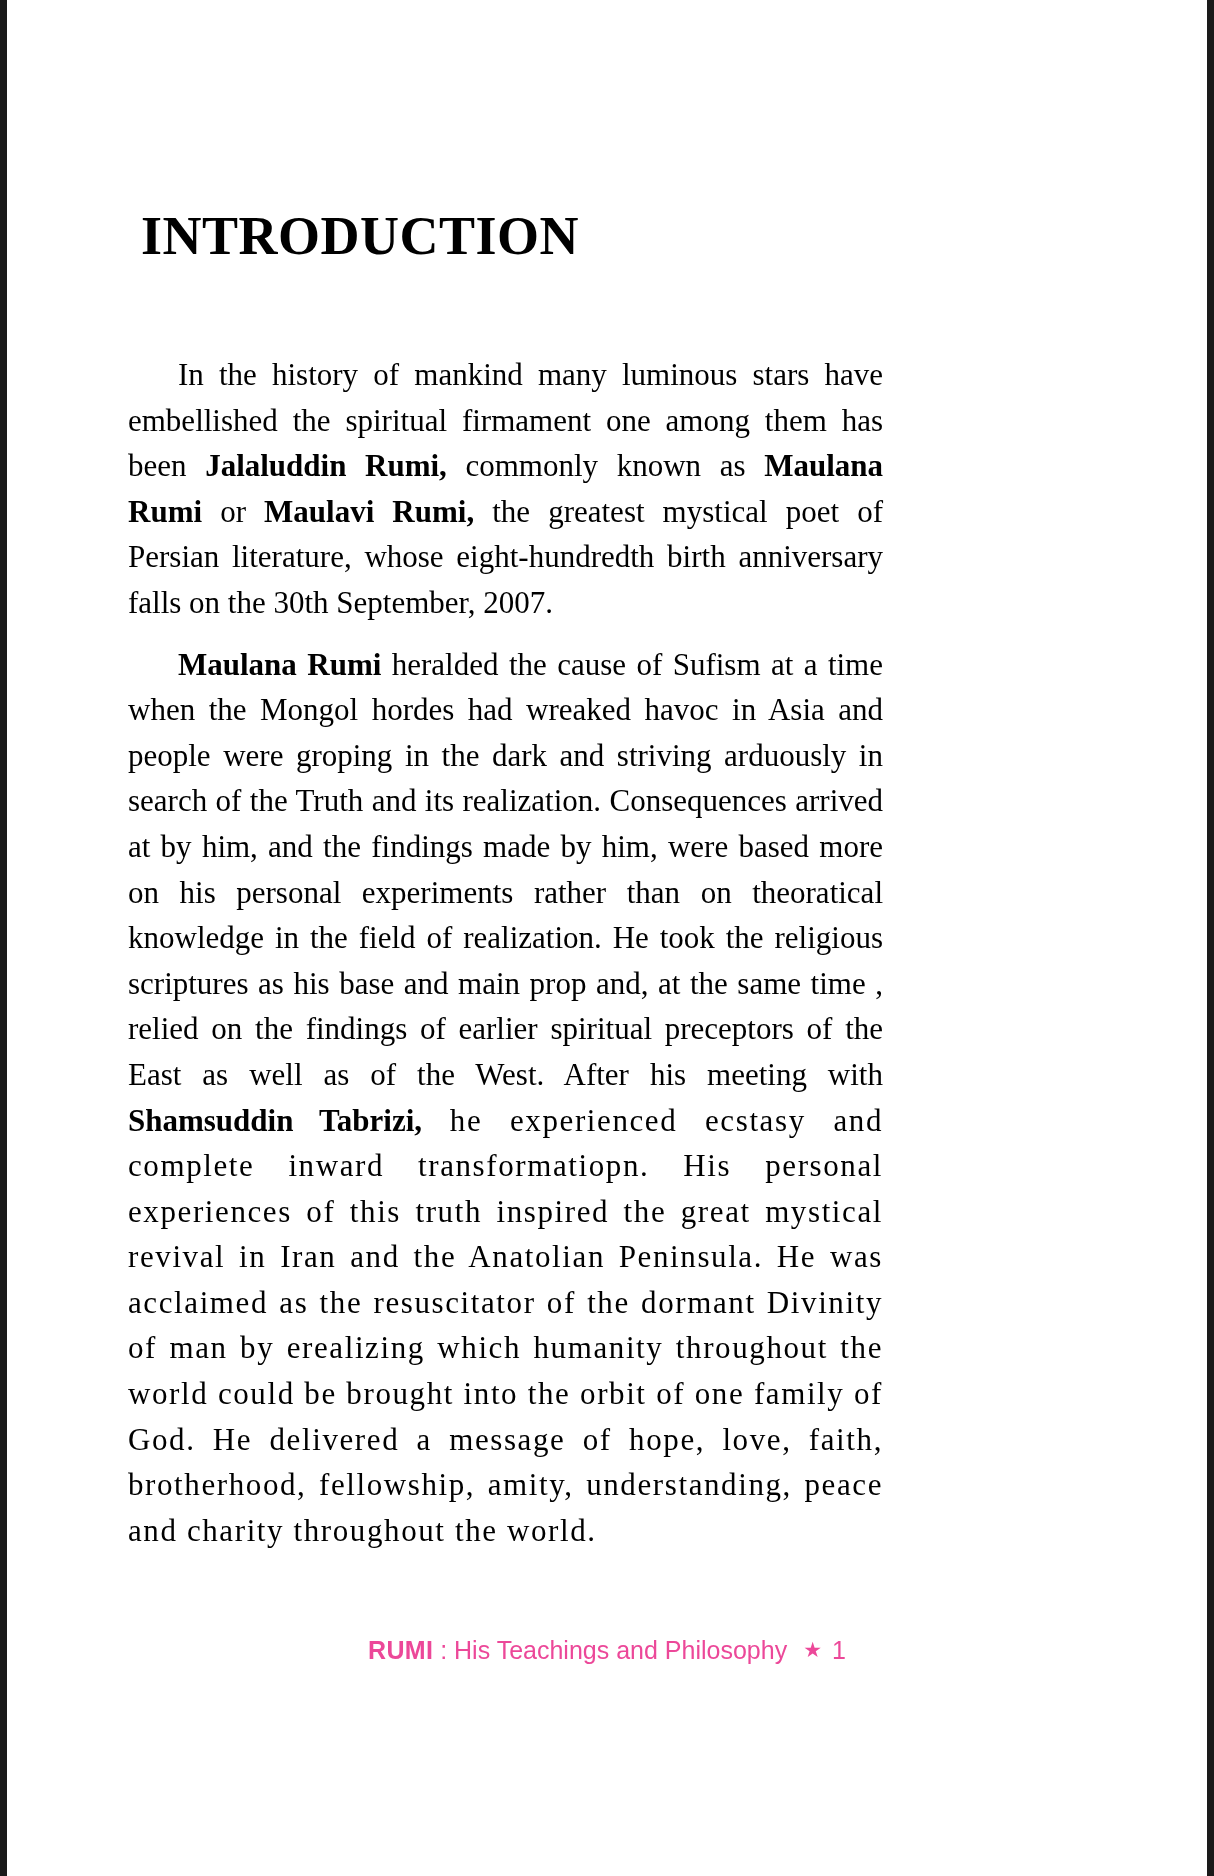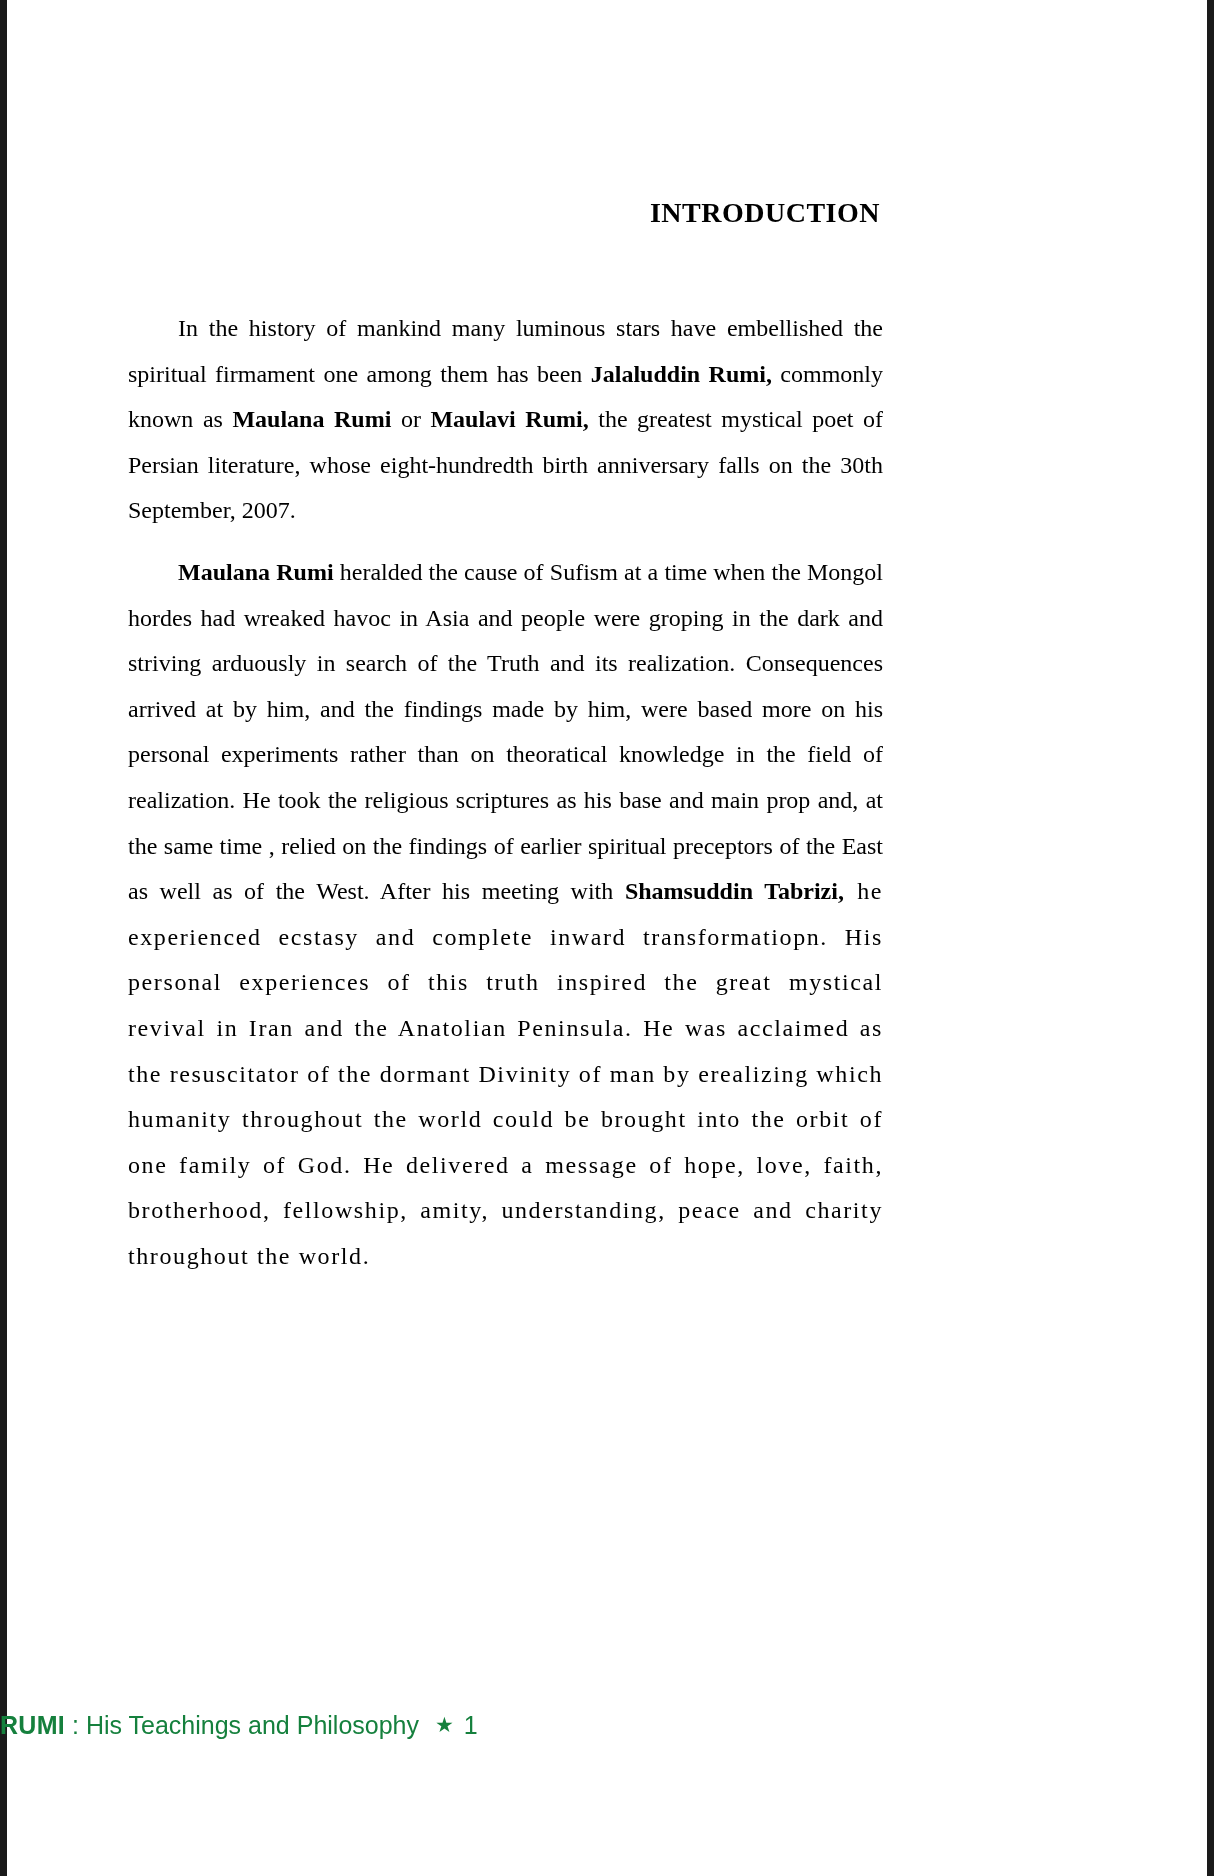--- a/index.html
+++ b/index.html
@@ -29,32 +29,32 @@
   .content {
     position: absolute;
     left: 128px;
     top: 0;
     width: 755px;
   }
 
   .page-title {
     font-family: "Liberation Serif", "DejaVu Serif", serif;
     font-weight: bold;
-    font-size: 28px;
+    font-size: 54px;
     letter-spacing: 0.5px;
-    text-align: right;
+    text-align: left;
     color: #000000;
-    margin: 3px;
+    margin: 13px;
     padding-top: 196px;
     line-height: 1.0;
   }
 
   .body-copy {
     font-family: "Liberation Serif", "DejaVu Serif", serif;
-    font-size: 24px;
+    font-size: 31px;
     color: #000000;
     margin: 0;
     padding-top: 76px;
   }
 
   p.para {
     margin: 0;
     text-align: justify;
     text-justify: inter-word;
     line-height: 45.6px;
@@ -64,24 +64,25 @@
 
   b.bold { font-weight: bold; }
 
   
   .track-wide { letter-spacing: 1.6px; }
 
   .footer {
     position: absolute;
     left: 0;
     right: 0;
-    top: 1711px;
+    top: 1636px;
+    text-align: center;
     font-family: "Liberation Sans", "DejaVu Sans", sans-serif;
     font-size: 25px;
-    color: #15803d;
+    color: #ec4899;
     white-space: nowrap;
   }
   .footer .book-title-strong {
     font-weight: bold;
     letter-spacing: 0.3px;
   }
   .footer .sep { font-weight: normal; }
   .footer .star {
     display: inline-block;
     font-size: 21px;

